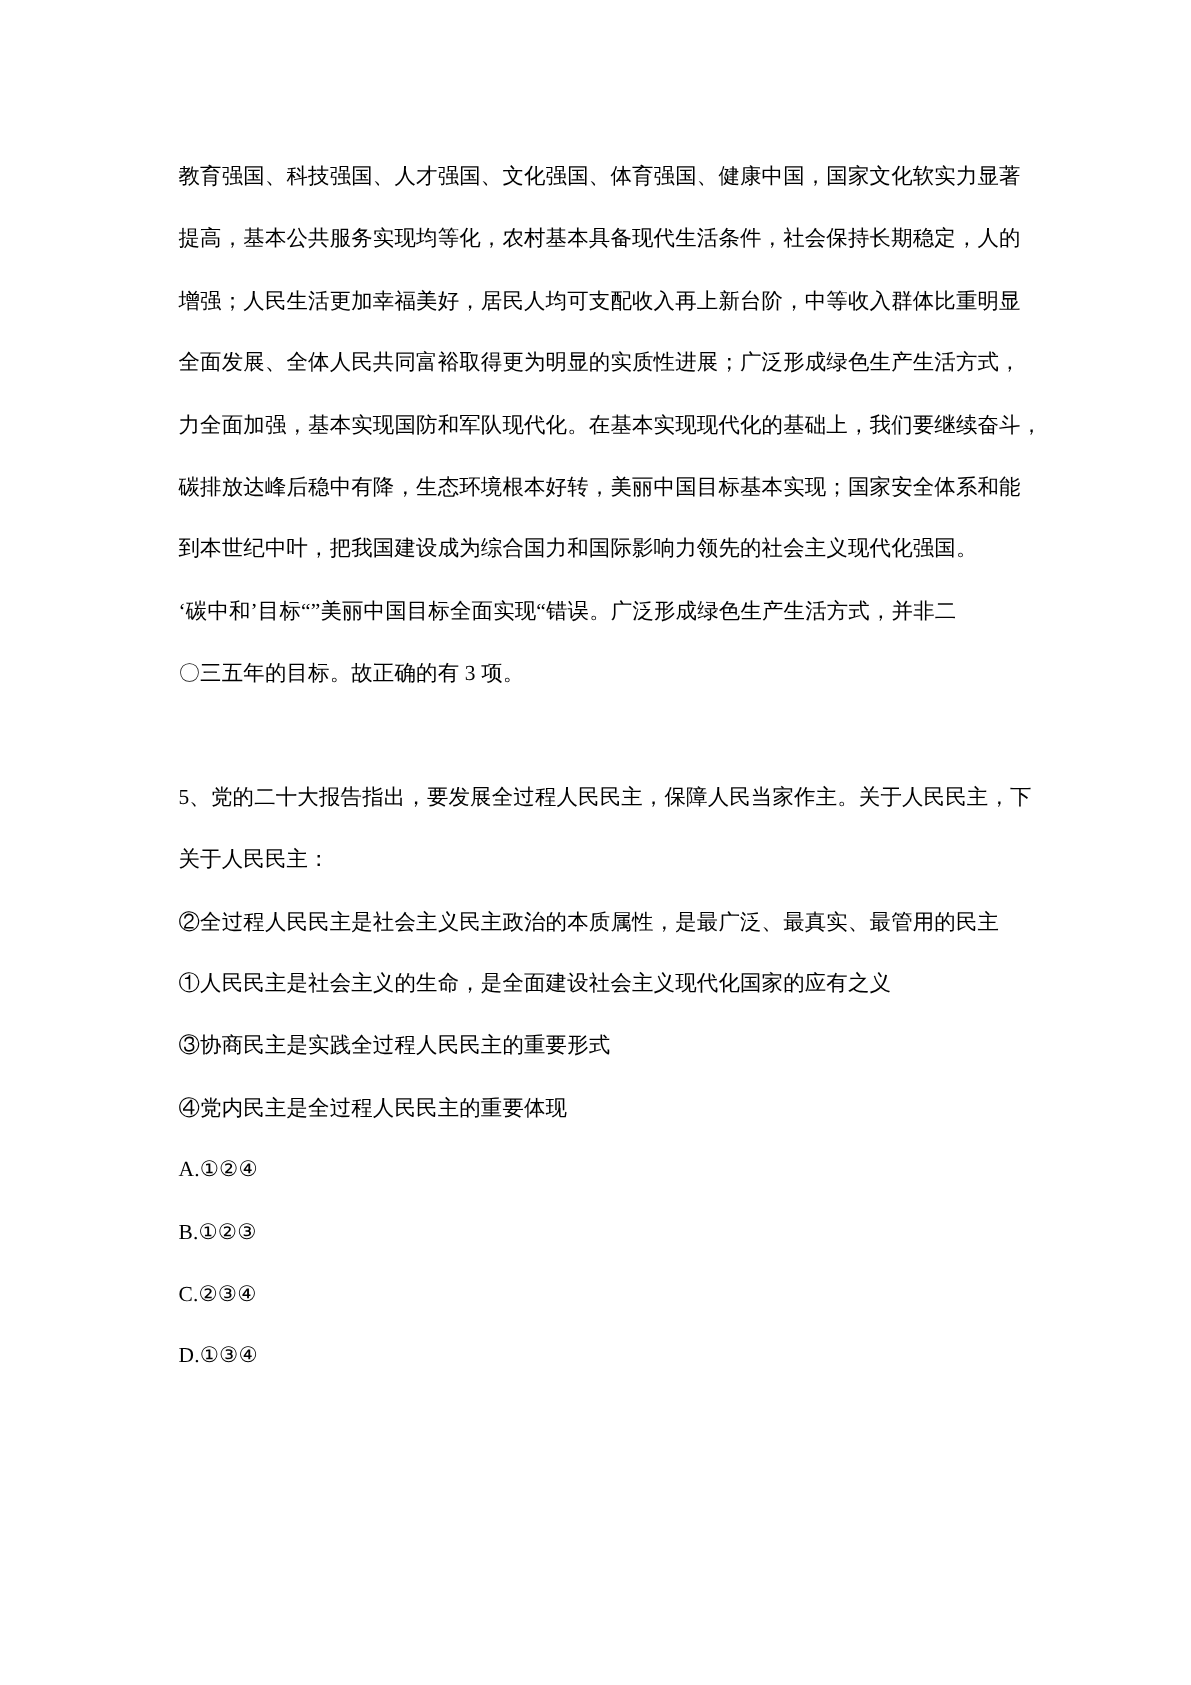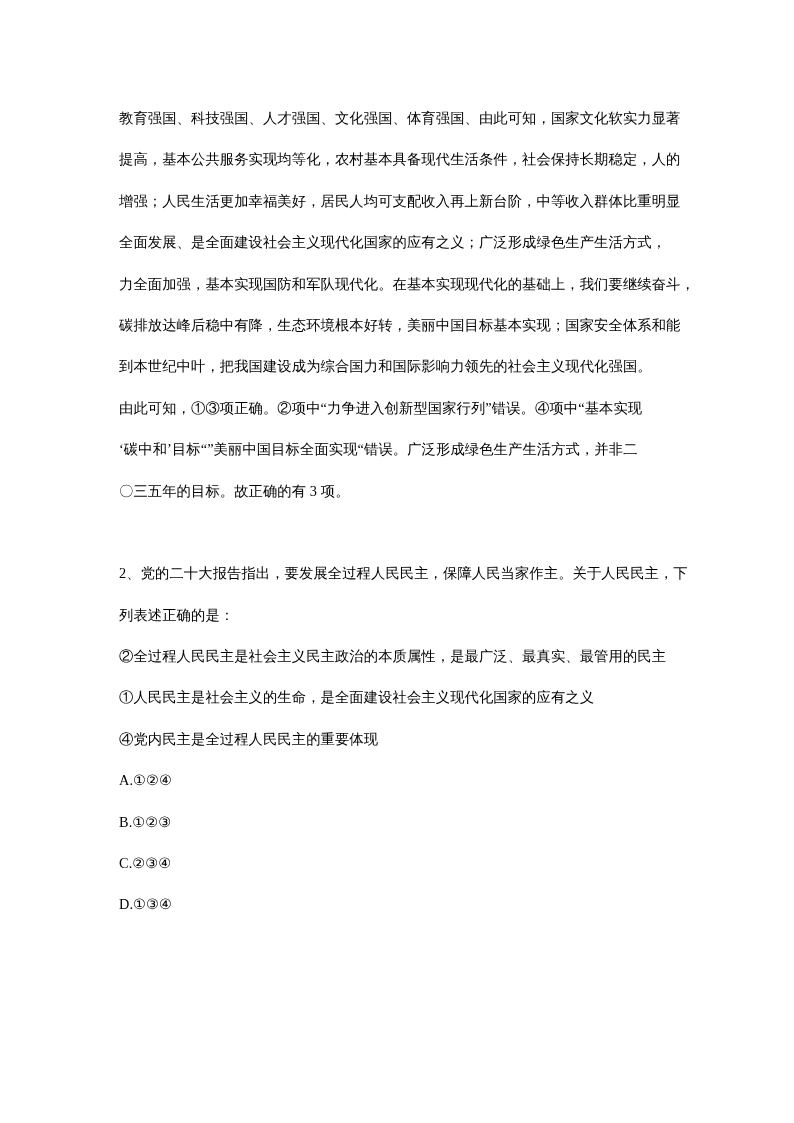--- a/index.html
+++ b/index.html
@@ -33,39 +33,39 @@
   .line.blank {
     
   }
 </style>
 </head>
 <body>
 
 <div class="doc-page">
 
   <div>
-    <div class="line">教育强国、科技强国、人才强国、文化强国、体育强国、由此可知，国家文化软实力显著</div>
+    <div class="line">教育强国、科技强国、人才强国、文化强国、体育强国、健康中国，国家文化软实力显著</div>
     <div class="line">提高，基本公共服务实现均等化，农村基本具备现代生活条件，社会保持长期稳定，人的</div>
     <div class="line">增强；人民生活更加幸福美好，居民人均可支配收入再上新台阶，中等收入群体比重明显</div>
-    <div class="line">全面发展、是全面建设社会主义现代化国家的应有之义；广泛形成绿色生产生活方式，</div>
+    <div class="line">全面发展、全体人民共同富裕取得更为明显的实质性进展；广泛形成绿色生产生活方式，</div>
     <div class="line">力全面加强，基本实现国防和军队现代化。在基本实现现代化的基础上，我们要继续奋斗，</div>
     <div class="line">碳排放达峰后稳中有降，生态环境根本好转，美丽中国目标基本实现；国家安全体系和能</div>
     <div class="line">到本世纪中叶，把我国建设成为综合国力和国际影响力领先的社会主义现代化强国。</div>
-    <div class="line">由此可知，①③项正确。②项中“力争进入创新型国家行列”错误。④项中“基本实现</div>
     <div class="line">‘碳中和’目标“”美丽中国目标全面实现“错误。广泛形成绿色生产生活方式，并非二</div>
     <div class="line">〇三五年的目标。故正确的有 3 项。</div>
   </div>
 
   <div class="line blank"></div>
 
   <div>
-    <div class="line">2、党的二十大报告指出，要发展全过程人民民主，保障人民当家作主。关于人民民主，下</div>
-    <div class="line">列表述正确的是：</div>
+    <div class="line">5、党的二十大报告指出，要发展全过程人民民主，保障人民当家作主。关于人民民主，下</div>
+    <div class="line">关于人民民主：</div>
     <div class="line">②全过程人民民主是社会主义民主政治的本质属性，是最广泛、最真实、最管用的民主</div>
     <div class="line">①人民民主是社会主义的生命，是全面建设社会主义现代化国家的应有之义</div>
+    <div class="line">③协商民主是实践全过程人民民主的重要形式</div>
     <div class="line">④党内民主是全过程人民民主的重要体现</div>
     <div class="line">A.①②④</div>
     <div class="line">B.①②③</div>
     <div class="line">C.②③④</div>
     <div class="line">D.①③④</div>
   </div>
 
 </div>
 
 </body></html>

